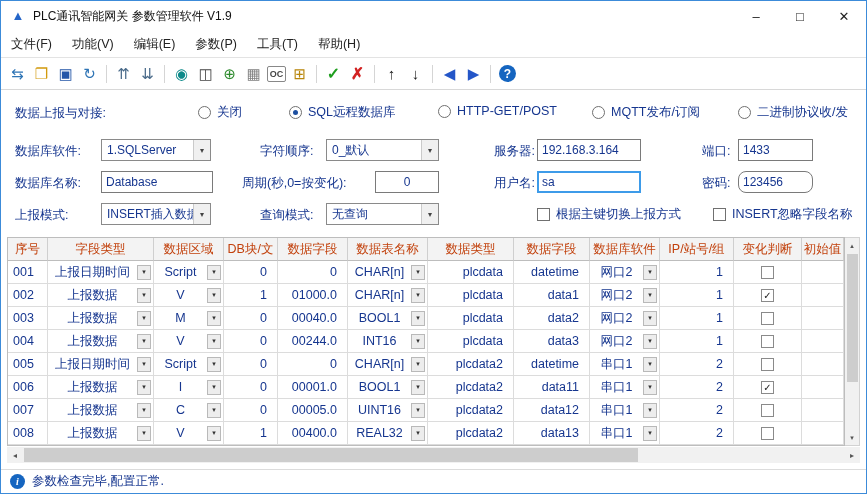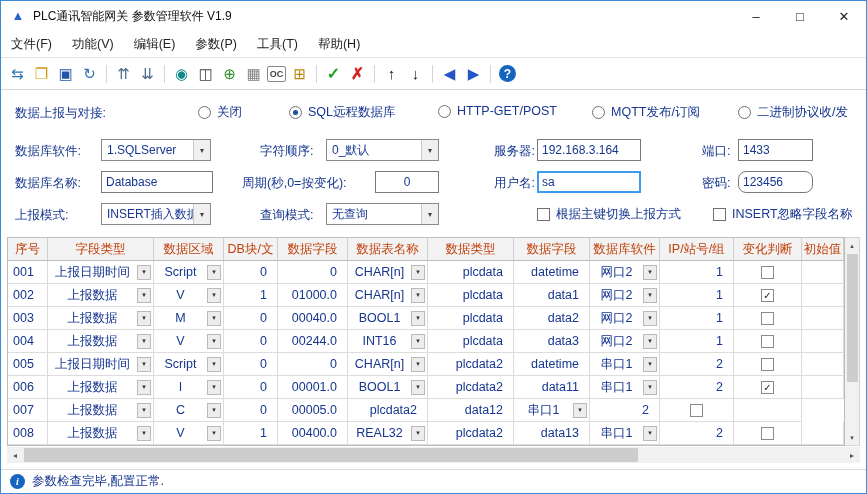--- a/index.html
+++ b/index.html
@@ -461,20 +461,24 @@
     <div class="td" data-name="cell-data-area">
       <span class="ctext">C</span>
       <span class="dd" data-name="chevron-down-icon">▾</span>
     </div>
     <div class="td num" data-name="cell-db-block">
               <span>0</span>
             </div>
     <div class="td num" data-name="cell-data-address">
               <span>00005.0</span>
             </div>
+    <div class="td" data-name="cell-data-type">
+      <span class="ctext">UINT16</span>
+      <span class="dd" data-name="chevron-down-icon">▾</span>
+    </div>
     <div class="td num" data-name="cell-table-name">
               <span>plcdata2</span>
             </div>
     <div class="td num" data-name="cell-data-field">
               <span>data12</span>
             </div>
     <div class="td" data-name="cell-comm-port">
       <span class="ctext">串口1</span>
       <span class="dd" data-name="chevron-down-icon">▾</span>
     </div>

